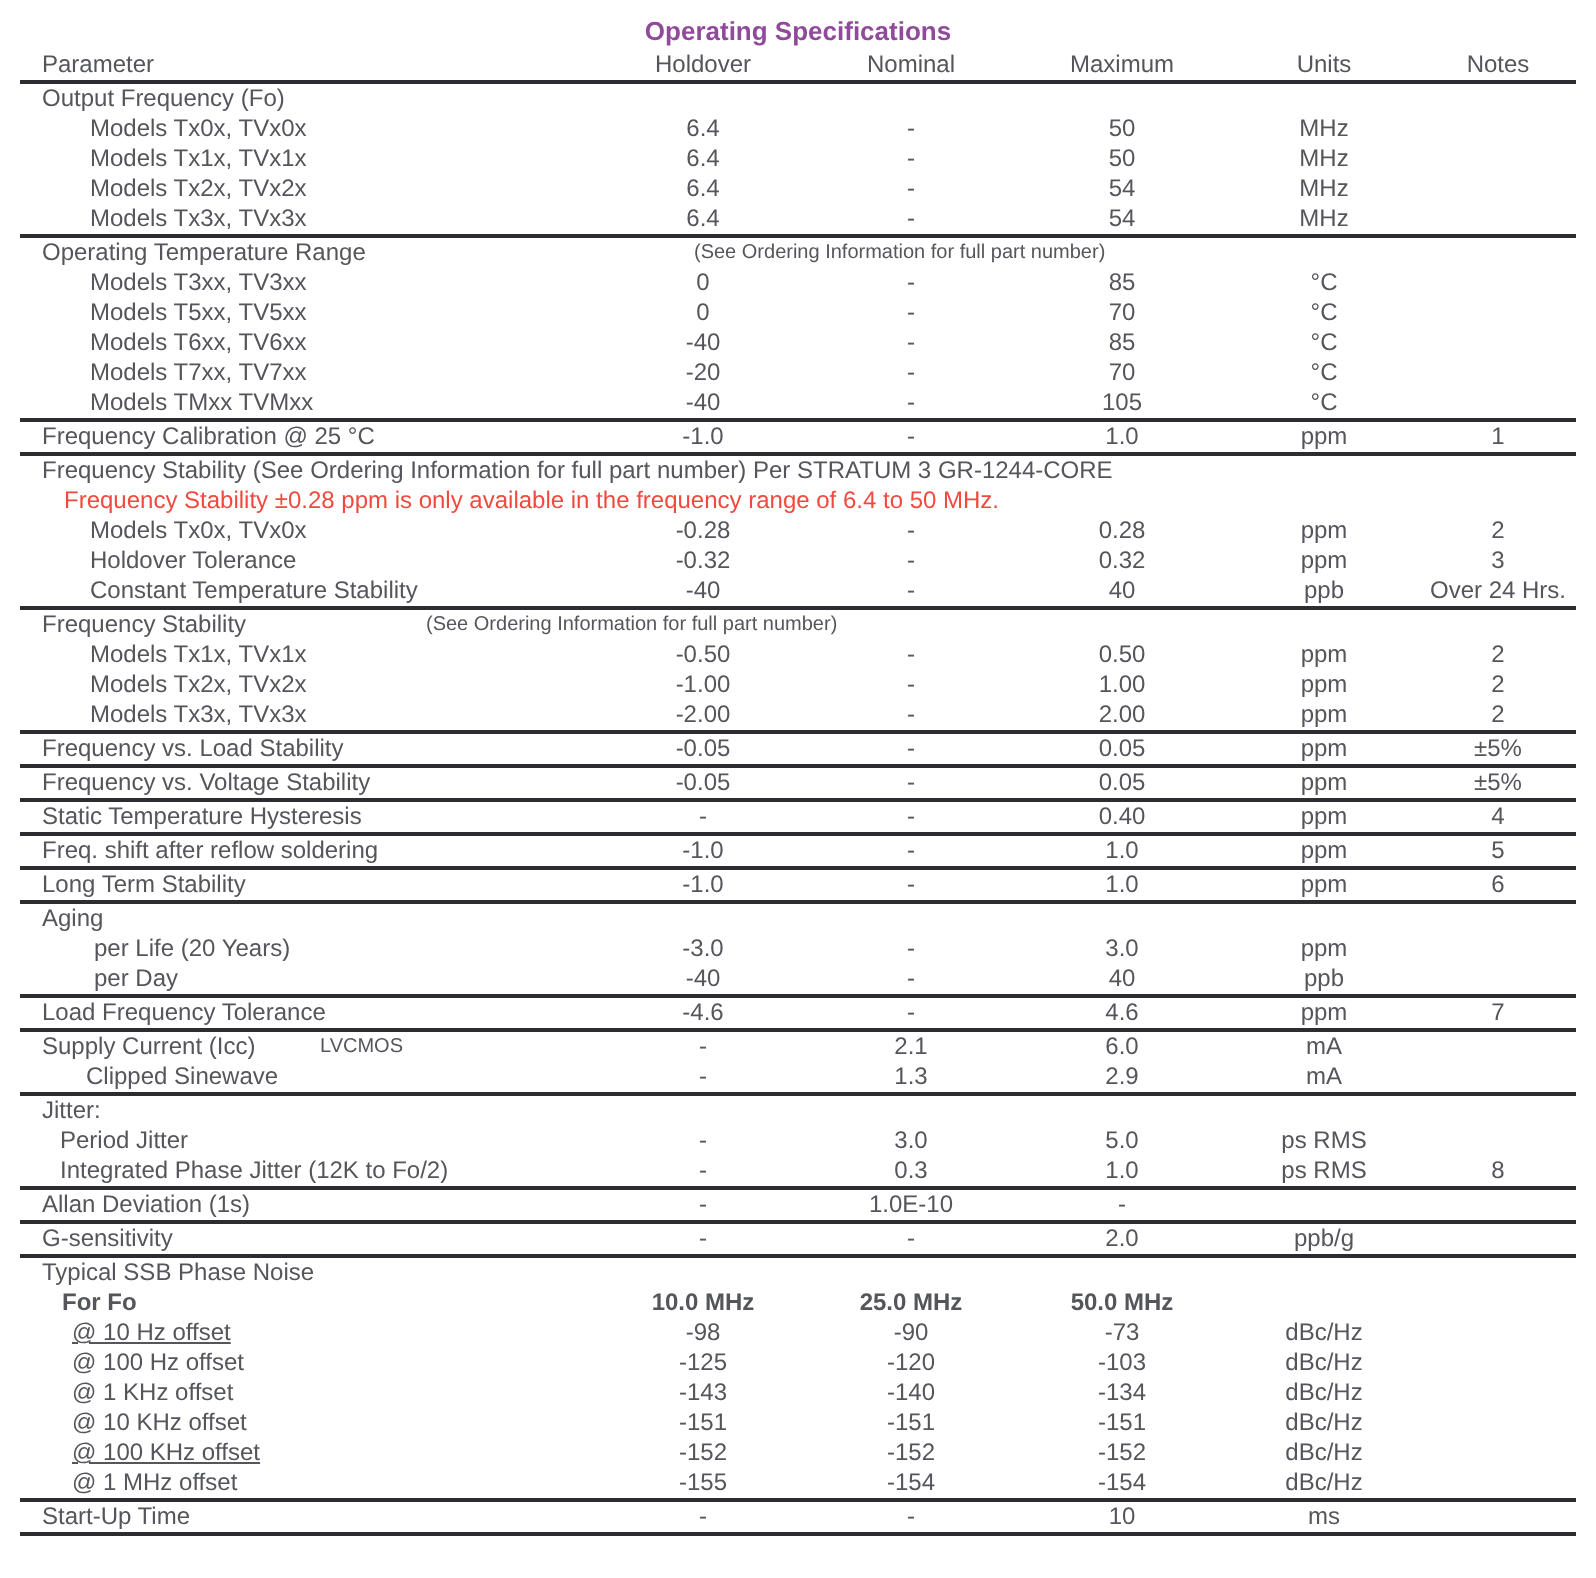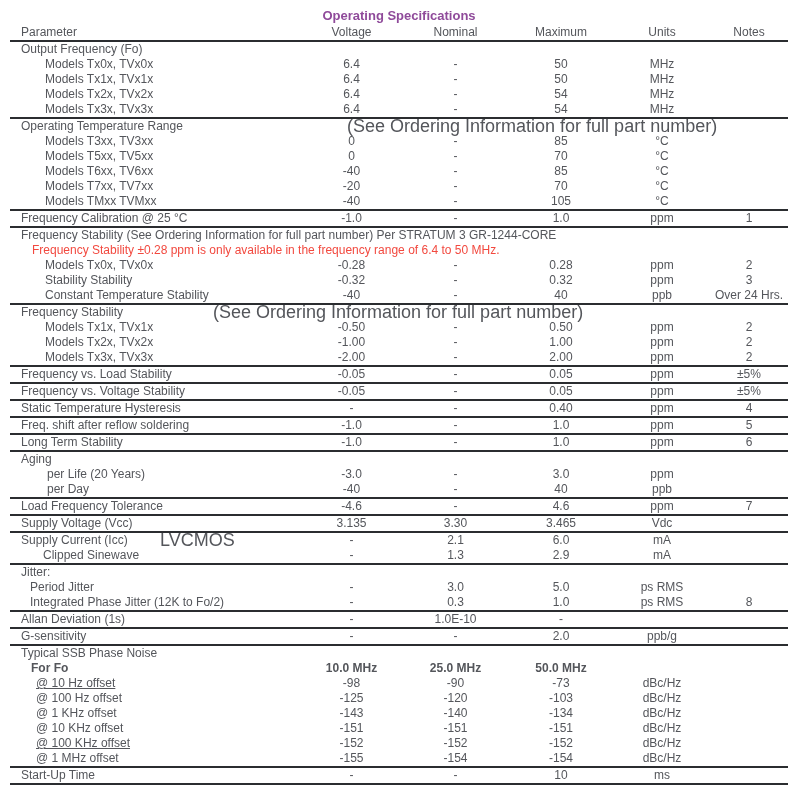--- a/index.html
+++ b/index.html
@@ -36,32 +36,32 @@
     grid-template-columns:290px 103px 105px 106px 96px 78px;
     height:15px;align-items:center;position:relative;
     font-size:12px;line-height:15px;
   }
   .cell{white-space:nowrap;overflow:visible;}
   .cell.val{text-align:center;}
   .row.red .cell{color:var(--red);text-align:right;}
   .row.bold{font-weight:bold;}
   .label2{
     position:absolute;top:0;height:15px;line-height:15px;
-    white-space:nowrap;font-size:18px;
+    white-space:nowrap;font-size:10px;
   }
 </style>
 </head>
 <body>
 
 <div class="page">
   <div class="title">Operating Specifications</div>
   <div class="table">
     <div class="header-row">
       <div class="hdr" style="padding-left:11px">Parameter</div>
-      <div class="hdr c">Voltage</div>
+      <div class="hdr c">Holdover</div>
       <div class="hdr c">Nominal</div>
       <div class="hdr c">Maximum</div>
       <div class="hdr c">Units</div>
       <div class="hdr c">Notes</div>
     </div>
     <div id="table-body">
         <div class="section">
           <div class="row">
             <div class="cell label" style="padding-left: 11px;">Output Frequency (Fo)</div>
           </div>
@@ -163,21 +163,21 @@
           </div>
           <div class="row">
             <div class="cell label" style="padding-left: 35px;">Models Tx0x, TVx0x</div>
             <div class="cell val">-0.28</div>
             <div class="cell val">-</div>
             <div class="cell val">0.28</div>
             <div class="cell val">ppm</div>
             <div class="cell val">2</div>
           </div>
           <div class="row">
-            <div class="cell label" style="padding-left: 35px;">Stability Stability</div>
+            <div class="cell label" style="padding-left: 35px;">Holdover Tolerance</div>
             <div class="cell val">-0.32</div>
             <div class="cell val">-</div>
             <div class="cell val">0.32</div>
             <div class="cell val">ppm</div>
             <div class="cell val">3</div>
           </div>
           <div class="row">
             <div class="cell label" style="padding-left: 35px;">Constant Temperature Stability</div>
             <div class="cell val">-40</div>
             <div class="cell val">-</div>
@@ -288,30 +288,20 @@
           </div>
         </div>
         <div class="section">
           <div class="row">
             <div class="cell label" style="padding-left: 11px;">Load Frequency Tolerance</div>
             <div class="cell val">-4.6</div>
             <div class="cell val">-</div>
             <div class="cell val">4.6</div>
             <div class="cell val">ppm</div>
             <div class="cell val">7</div>
-          </div>
-        </div>
-        <div class="section">
-          <div class="row">
-            <div class="cell label" style="padding-left: 11px;">Supply Voltage (Vcc)</div>
-            <div class="cell val">3.135</div>
-            <div class="cell val">3.30</div>
-            <div class="cell val">3.465</div>
-            <div class="cell val">Vdc</div>
-            <div class="cell val"></div>
           </div>
         </div>
         <div class="section">
           <div class="row">
             <div class="cell label" style="padding-left: 11px;">Supply Current (Icc)</div>
             <div class="cell val">-</div>
             <div class="cell val">2.1</div>
             <div class="cell val">6.0</div>
             <div class="cell val">mA</div>
             <div class="cell val"></div>

